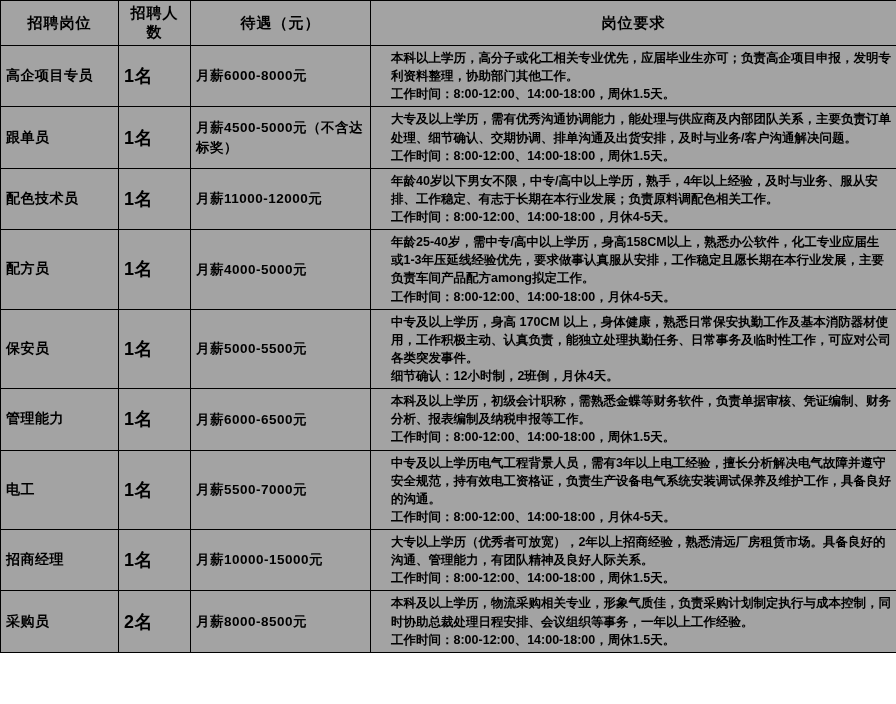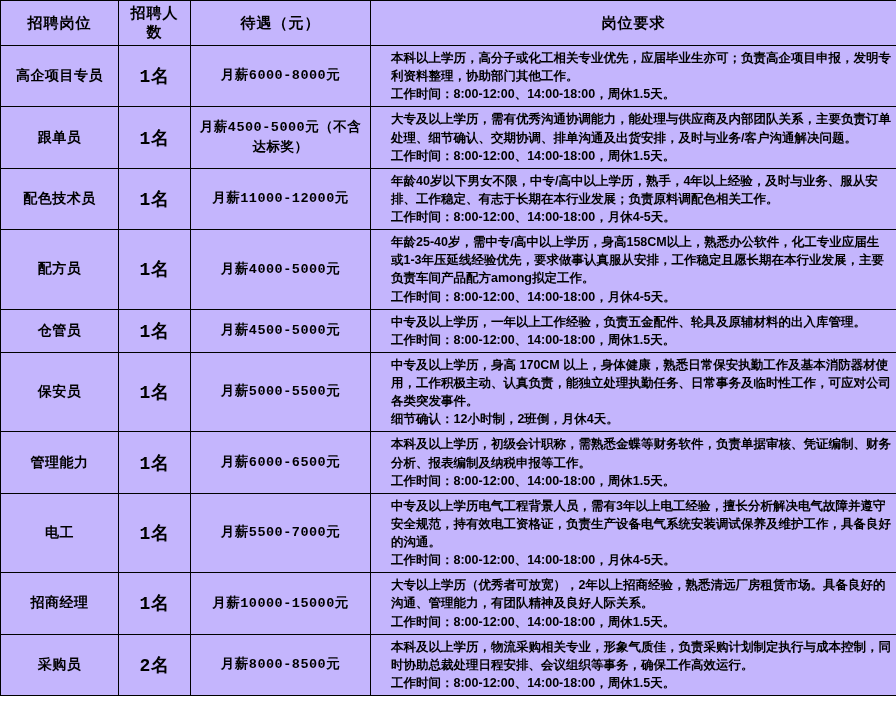--- a/index.html
+++ b/index.html
@@ -10,46 +10,45 @@
   body {
     font-family: "Liberation Sans", sans-serif;
     width: 896px;
     height: 704px;
     overflow: hidden;
   }
   table.recruit {
     border-collapse: collapse;
     width: 896px;
     table-layout: fixed;
-    background: #c4b5fd;
+    background: #a3a3a3;
   }
   table.recruit col.c-post { width: 118px; }
   table.recruit col.c-count { width: 72px; }
   table.recruit col.c-salary { width: 180px; }
   table.recruit col.c-req { width: 526px; }
 
   table.recruit th, table.recruit td {
     border: 1px solid #000000;
     vertical-align: middle;
     padding: 3px 5px;
   }
   thead th {
     font-weight: bold;
     font-size: 15px;
     text-align: center;
     height: 27px;
     padding: 2px 4px;
     letter-spacing: 1px;
   }
   td.post, td.count, td.salary {
-    text-align: center;
+    text-align: left;
     font-weight: bold;
     font-size: 13.5px;
     letter-spacing: 0.5px;
-    font-family: Liberation Mono, monospace;
   }
   td.post { font-size: 14px; }
   td.count { font-size: 18px; }
   td.salary { line-height: 1.45; margin-left: 20px; }
   td.req {
     text-align: left;
     font-size: 12.5px;
     line-height: 1.45;
     font-weight: bold;
     vertical-align: middle;
@@ -109,29 +108,20 @@
       <tr>
         <td class="post">配方员</td>
         <td class="count">1名</td>
         <td class="salary"><span class="line">月薪4000-5000元</span></td>
         <td class="req">
           <span class="line">年龄25-40岁，需中专/高中以上学历，身高158CM以上，熟悉办公软件，化工专业应届生或1-3年压延线经验优先，要求做事认真服从安排，工作稳定且愿长期在本行业发展，主要负责车间产品配方among拟定工作。</span>
           <span class="line">工作时间：8:00-12:00、14:00-18:00，月休4-5天。</span>
         </td>
       </tr>
       <tr>
-        <td class="post">仓管员</td>
-        <td class="count">1名</td>
-        <td class="salary"><span class="line">月薪4500-5000元</span></td>
-        <td class="req">
-          <span class="line">中专及以上学历，一年以上工作经验，负责五金配件、轮具及原辅材料的出入库管理。</span>
-          <span class="line">工作时间：8:00-12:00、14:00-18:00，周休1.5天。</span>
-        </td>
-      </tr>
-      <tr>
         <td class="post">保安员</td>
         <td class="count">1名</td>
         <td class="salary"><span class="line">月薪5000-5500元</span></td>
         <td class="req">
           <span class="line">中专及以上学历，身高 170CM 以上，身体健康，熟悉日常保安执勤工作及基本消防器材使用，工作积极主动、认真负责，能独立处理执勤任务、日常事务及临时性工作，可应对公司各类突发事件。</span>
           <span class="line">细节确认：12小时制，2班倒，月休4天。</span>
         </td>
       </tr>
       <tr>
         <td class="post">管理能力</td>
@@ -158,18 +148,18 @@
         <td class="req">
           <span class="line">大专以上学历（优秀者可放宽），2年以上招商经验，熟悉清远厂房租赁市场。具备良好的沟通、管理能力，有团队精神及良好人际关系。</span>
           <span class="line">工作时间：8:00-12:00、14:00-18:00，周休1.5天。</span>
         </td>
       </tr>
       <tr>
         <td class="post">采购员</td>
         <td class="count">2名</td>
         <td class="salary"><span class="line">月薪8000-8500元</span></td>
         <td class="req">
-          <span class="line">本科及以上学历，物流采购相关专业，形象气质佳，负责采购计划制定执行与成本控制，同时协助总裁处理日程安排、会议组织等事务，确保工作高效运行。</span>
+          <span class="line">本科及以上学历，物流采购相关专业，形象气质佳，负责采购计划制定执行与成本控制，同时协助总裁处理日程安排、会议组织等事务，一年以上工作经验。</span>
           <span class="line">工作时间：8:00-12:00、14:00-18:00，周休1.5天。</span>
         </td>
       </tr>
     </tbody>
 </table>
 
 </body></html>

